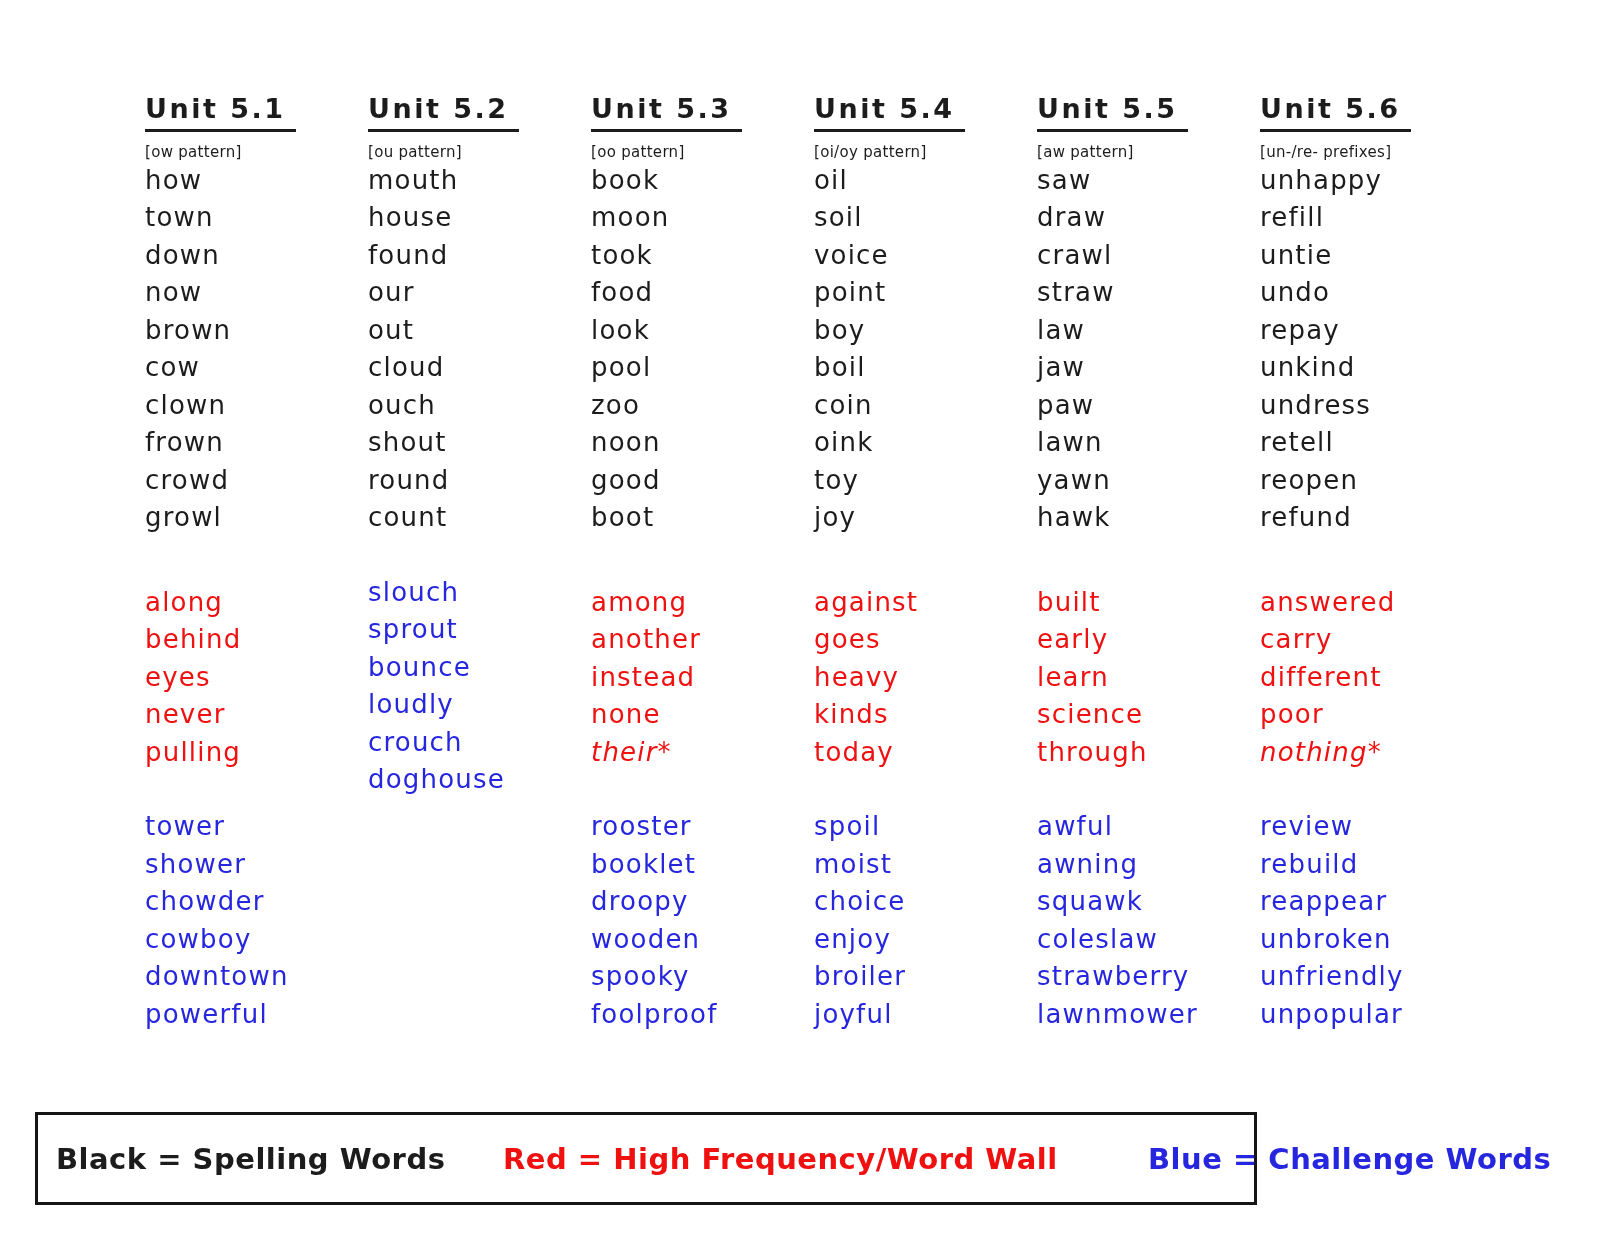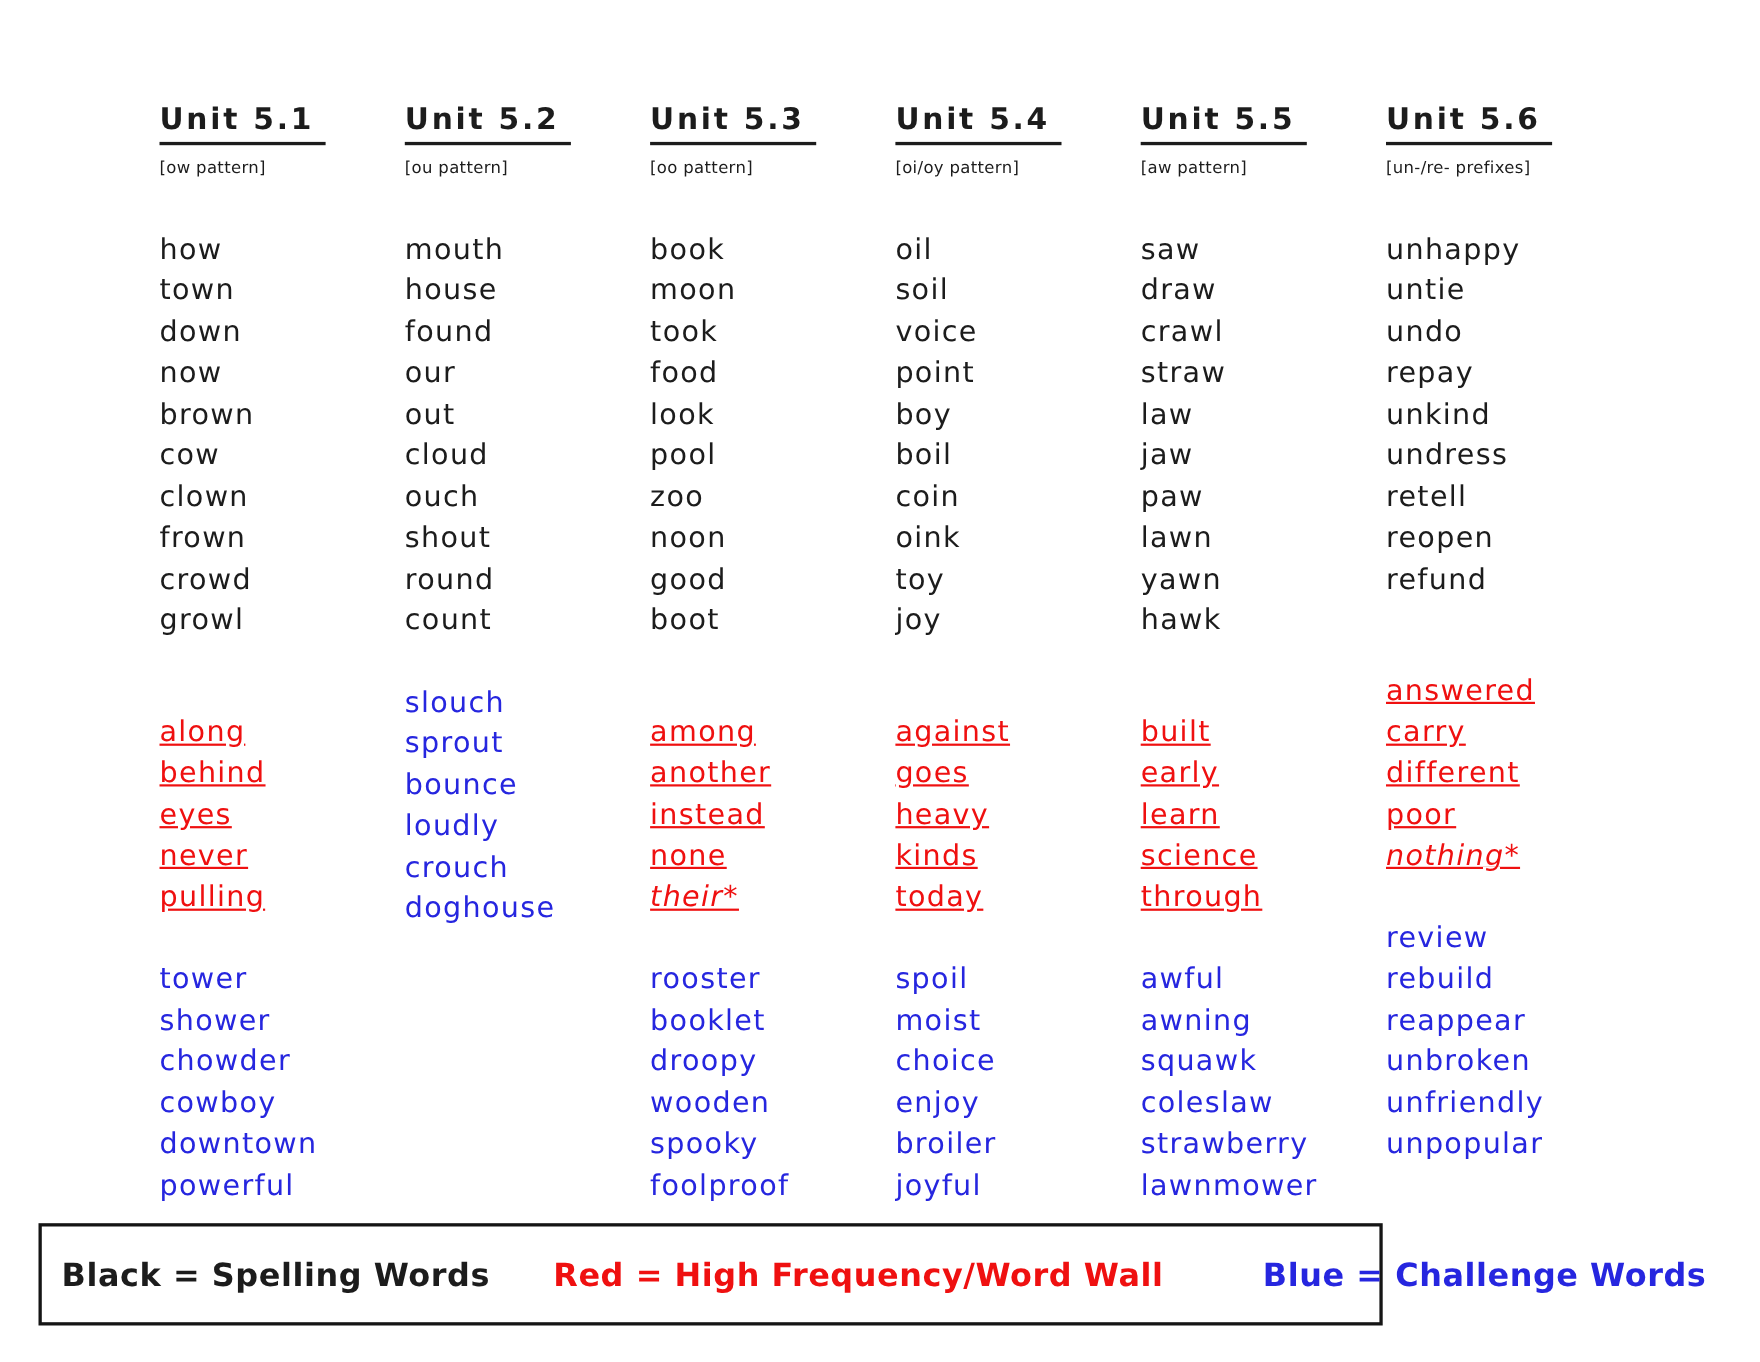--- a/index.html
+++ b/index.html
@@ -48,22 +48,22 @@
     padding: 0;
   }
   .words li {
     height: 37.5px;
     display: flex;
     align-items: center;
     font-size: 26px;
     letter-spacing: 1.2px;
     white-space: nowrap;
   }
-  .words.black { margin-top: 47px; color: var(--ink); }
-  .words.red   { margin-top: 64px; color: var(--red); text-decoration: underline; }
+  .words.black { color: var(--ink); }
+  .words.red   { margin-top: 47px; color: var(--red); }
   .words.blue  { margin-top: 37px; color: var(--blue); }
   .words li.em { font-style: italic; }
 
   .legend {
     position: absolute;
     left: 35px;
     top: 1112px;
     width: 1222px;
     height: 93px;
     box-sizing: border-box;
@@ -240,20 +240,21 @@
           <li>strawberry</li>
           <li>lawnmower</li>
         </ul>
     </div>
 
     <div class="col">
       <div class="unit-title">Unit 5.6</div>
       <div class="unit-pattern">[un-/re- prefixes]</div>
       <ul class="words black">
           <li>unhappy</li>
+          <li>refill</li>
           <li>untie</li>
           <li>undo</li>
           <li>repay</li>
           <li>unkind</li>
           <li>undress</li>
           <li>retell</li>
           <li>reopen</li>
           <li>refund</li>
         </ul>
       <ul class="words red">

